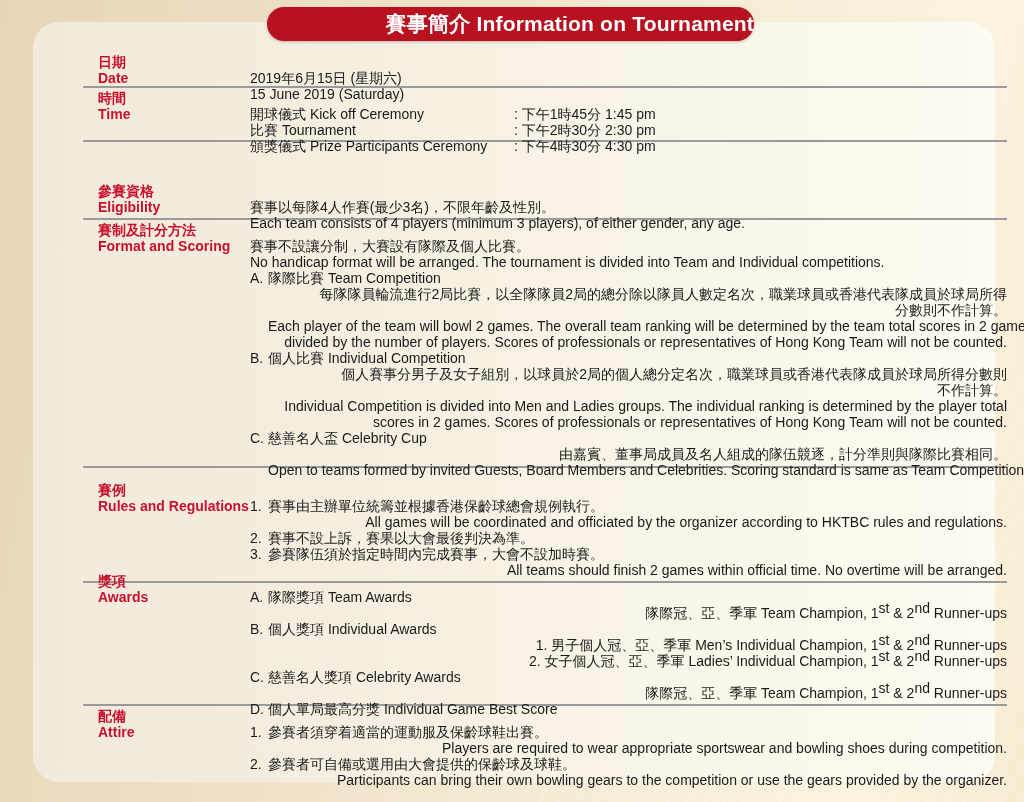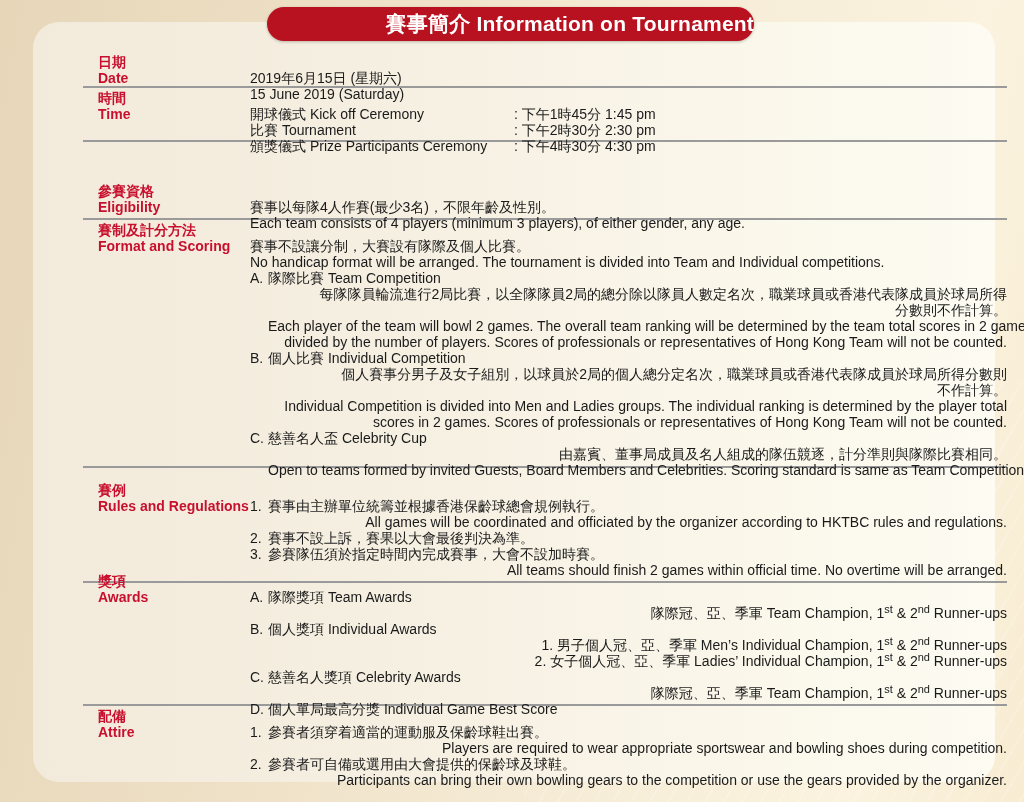--- a/index.html
+++ b/index.html
@@ -38,21 +38,21 @@
   .content {
     position: absolute; left: 167px; top: 18px; right: 0;
     font-size: 14px; line-height: 16px; white-space: nowrap;
   }
   .line { display: block; height: 16px; }
   .ind1 { padding-left: 18px; text-align: right; }
   .u { }
   .mk { display: inline-block; width: 18px; }
   .time-row { display: flex; height: 16px; }
   .time-row .tl { width: 264px; }
-  sup { font-size: 11px; line-height: 0; vertical-align: 5px; }
+  sup { font-size: 14px; line-height: 0; vertical-align: 5px; }
 </style>
 </head>
 <body>
 
 <div class="deco-stripes"></div>
 
 <div class="title-pill">賽事簡介 Information on Tournament</div>
 
 <div class="panel">
 

